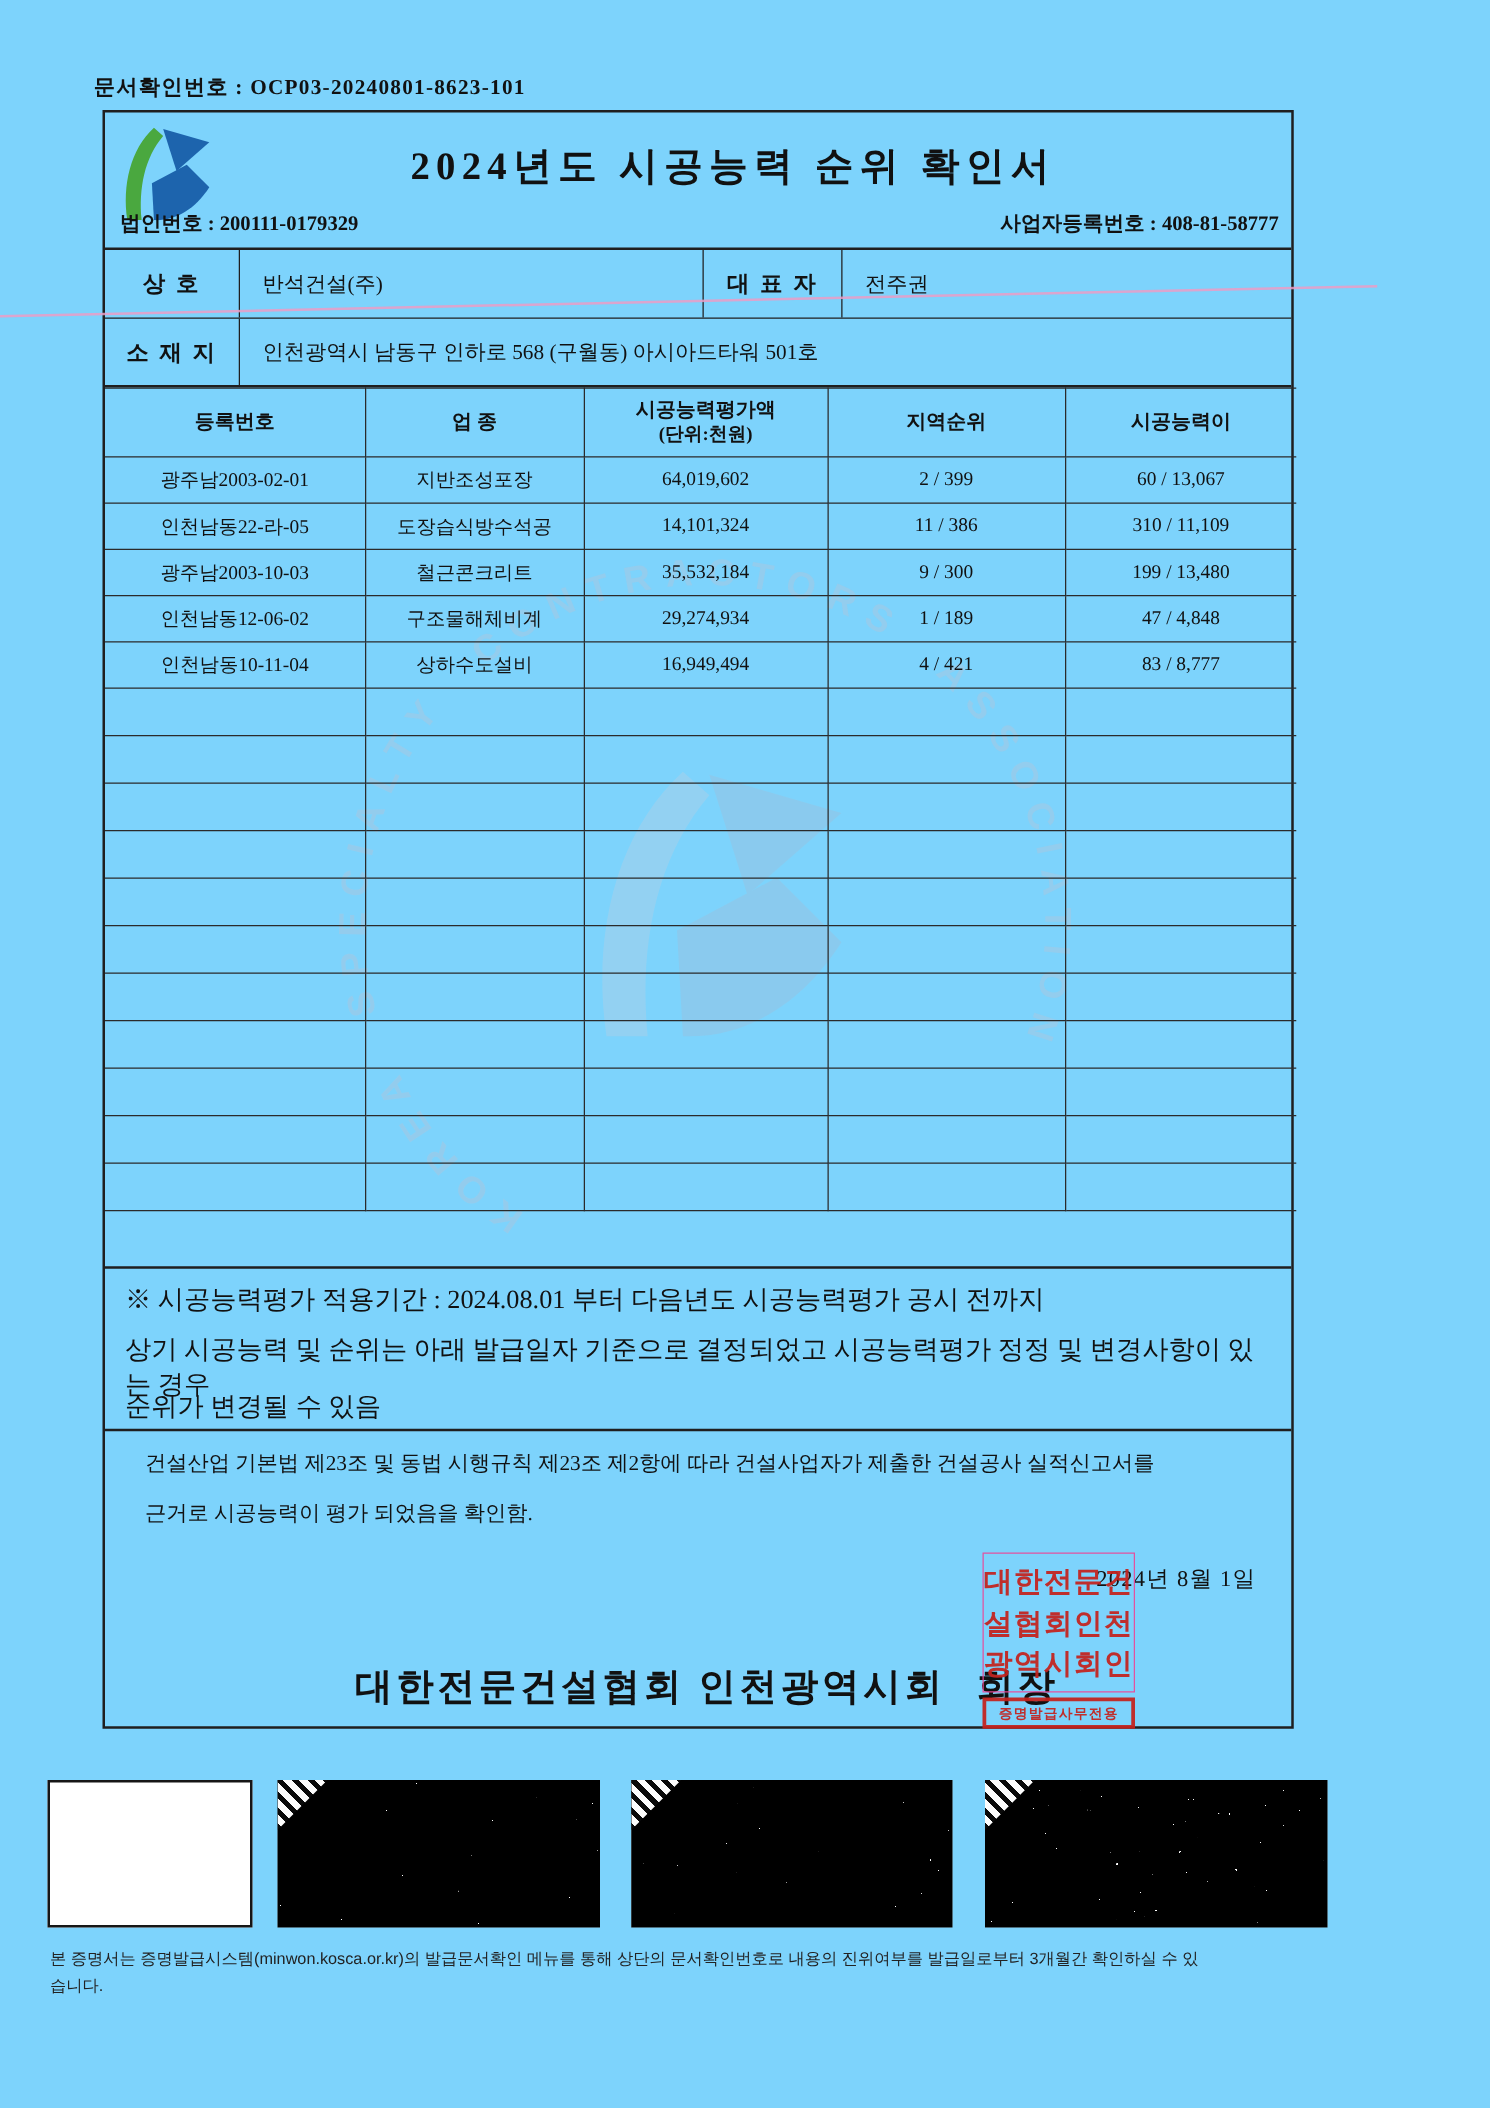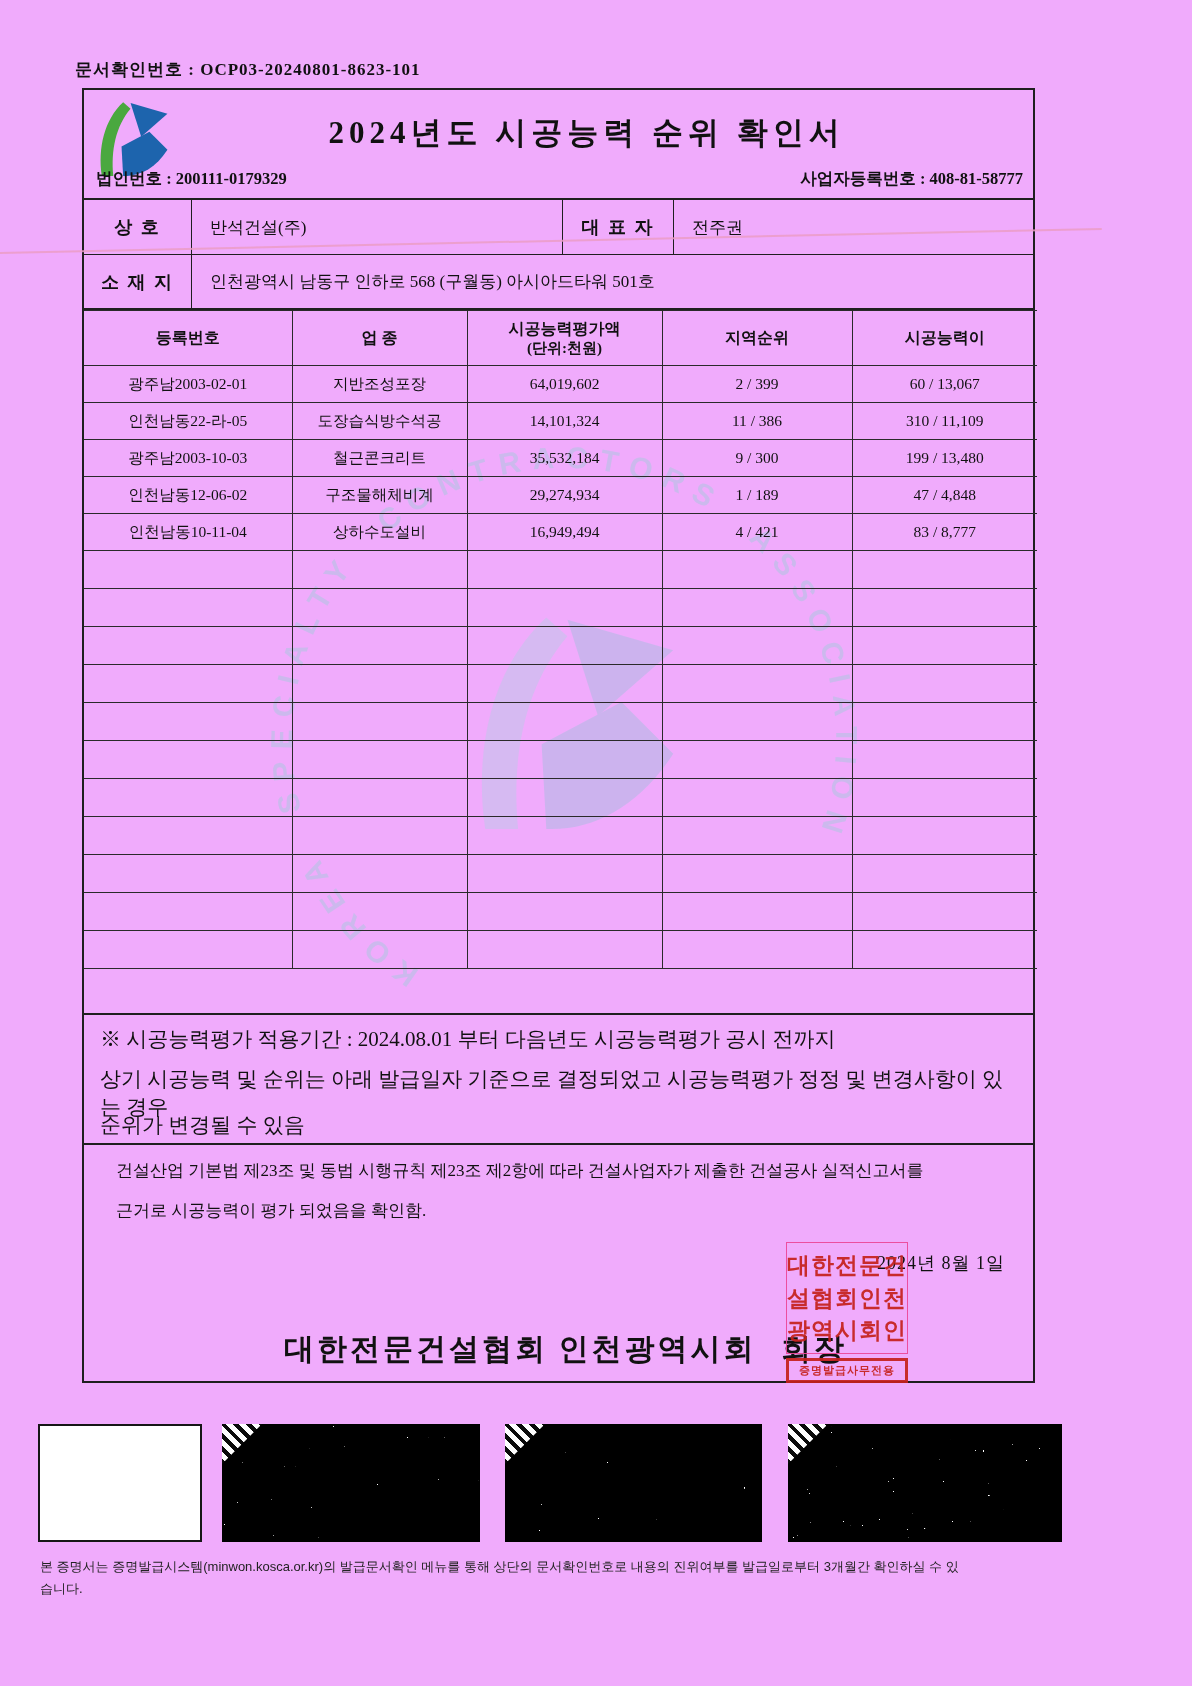--- a/index.html
+++ b/index.html
@@ -1,17 +1,17 @@
 <!DOCTYPE html>
 <html><head>
 <meta charset="utf-8">
 <style>
   * { margin:0; padding:0; box-sizing:border-box; }
   body { background:#e8e8e8; font-family:"Liberation Serif","DejaVu Serif",serif; color:#111; }
-  #page { position:relative; width:1192px; height:1686px; background:#f0abfc; margin:0 auto; overflow:hidden; }
+  #page { position:relative; width:1192px; height:1686px; background:#7dd3fc; margin:0 auto; overflow:hidden; }
 
   
   .doc-no { position:absolute; left:75px; top:58px; font-size:17px; font-weight:bold; letter-spacing:1px; z-index:2; }
 
   
   .watermark { position:absolute; left:252px; top:428px; z-index:0; }
 
   
   .main-box { position:absolute; left:82px; top:88px; width:953px; height:1295px; border:2px solid #1f1f1f; z-index:1; background:transparent; }
 

